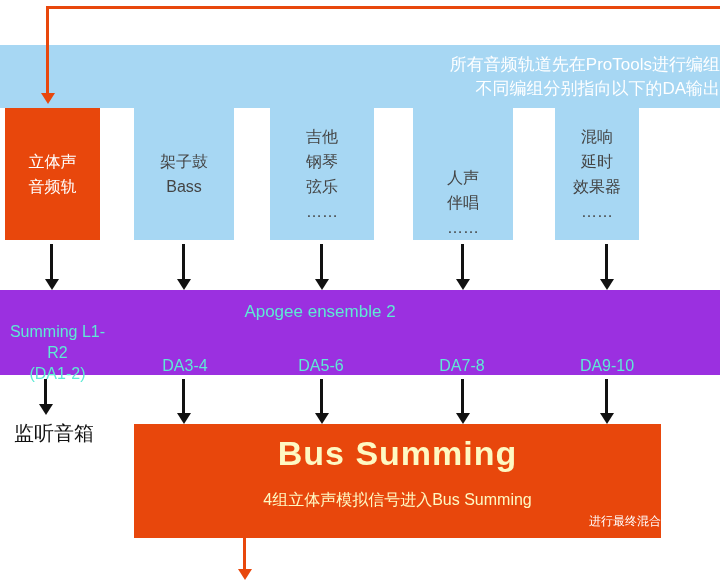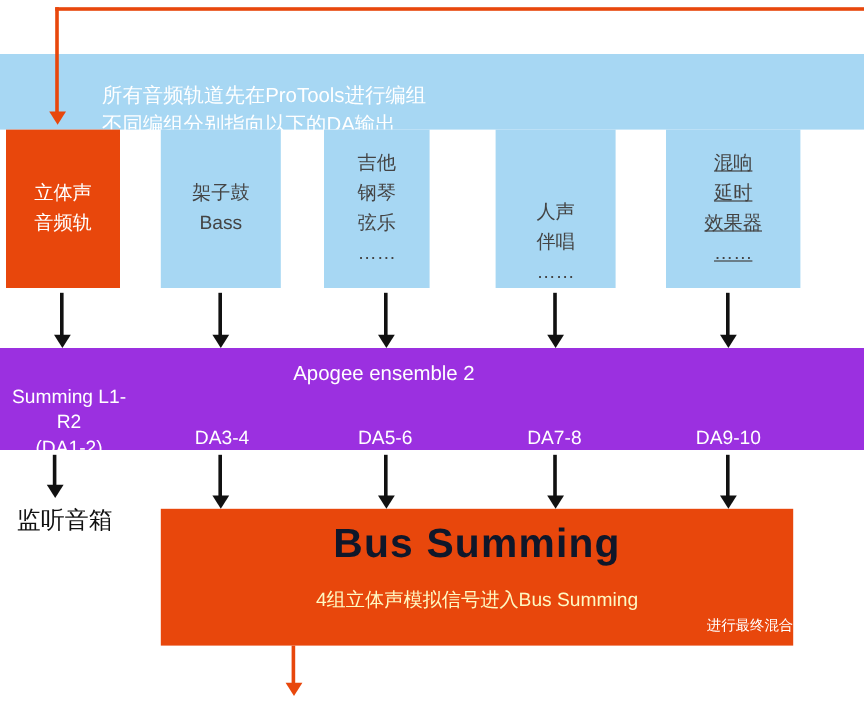--- a/index.html
+++ b/index.html
@@ -12,37 +12,37 @@
     background: #ffffff;
     overflow: hidden;
   }
 
   
   .top-banner {
     position: absolute; left: 0; top: 45px; width: 720px; height: 63px;
     background: var(--light-blue, #a7d7f3);
   }
   .top-banner .txt {
-    position: absolute; left: 85px; right: 0; top: 23px;
-    text-align: left; color: #ffffff;
+    position: absolute; left: 85px; right: 0; top: 8px;
+    text-align: right; color: #ffffff;
     font-size: 17px; line-height: 24px;
   }
 
   .track-box {
     position: absolute; top: 108px; height: 132px;
     display: flex; flex-direction: column;
     justify-content: center; align-items: center;
     font-size: 16px; line-height: 25px;
   }
   .track-box.blue { background: var(--light-blue, #a7d7f3); color: #444444; }
   .track-box.orange { background: var(--orange, #e8470c); color: #ffffff; }
 
   .purple-banner {
     position: absolute; left: 0; top: 290px; width: 720px; height: 85px;
-    background: var(--purple, #9b30e0); color: #ffffff;
+    background: var(--purple, #9b30e0); color: #5eead4;
   }
   .purple-banner .title {
     position: absolute; left: 0; top: 12px; width: 640px;
     text-align: center; font-size: 17px;
   }
   .monitor-label {
     position: absolute; left: 0; top: 31px; width: 115px;
     text-align: center; font-size: 16px; line-height: 21px;
   }
   .da-label {
@@ -54,21 +54,21 @@
     position: absolute; left: 8px; top: 420px; width: 92px;
     text-align: center; color: #111111; font-size: 20px;
   }
 
   .bus-box {
     position: absolute; left: 134px; top: 424px; width: 527px; height: 114px;
     background: var(--orange, #e8470c);
   }
   .bus-box .bus-title {
     position: absolute; left: 0; top: 10px; width: 100%;
-    text-align: center; color: #0f172a;
+    text-align: center; color: #fef9c3;
     font-size: 34px; font-weight: bold; letter-spacing: 1px;
   }
   .bus-box .bus-desc1 {
     position: absolute; left: 0; top: 66px; width: 100%;
     text-align: center; color: #fef9c3; font-size: 16px;
   }
   .bus-box .bus-desc2 {
     position: absolute; left: 0; top: 89px; width: 100%;
     text-align: right; color: #ffffff; font-size: 12px;
   }
@@ -109,34 +109,34 @@
   <div class="track-box orange" style="left:5px; width:95px;">
     <div>立体声</div>
     <div>音频轨</div>
   </div>
 
   <div class="track-box blue" style="left:134px; width:100px;">
     <div>架子鼓</div>
     <div>Bass</div>
   </div>
 
-  <div class="track-box blue" style="left:270px; width:88px;">
+  <div class="track-box blue" style="left:270px; width:104px;">
     <div>吉他</div>
     <div>钢琴</div>
     <div>弦乐</div>
     <div>……</div>
   </div>
 
   <div class="track-box blue" style="left:413px; width:100px;justify-content:flex-end;">
     <div>人声</div>
     <div>伴唱</div>
     <div>……</div>
   </div>
 
-  <div class="track-box blue" style="left:555px; width:112px;text-decoration:underline;">
+  <div class="track-box blue" style="left:555px; width:84px;">
     <div>混响</div>
     <div>延时</div>
     <div>效果器</div>
     <div>……</div>
   </div>
 
   <div class="varrow" style="left:50px; top:244px; height:36px;"></div>
   <div class="varrow" style="left:182px; top:244px; height:36px;"></div>
   <div class="varrow" style="left:320px; top:244px; height:36px;"></div>
   <div class="varrow" style="left:461px; top:244px; height:36px;"></div>

